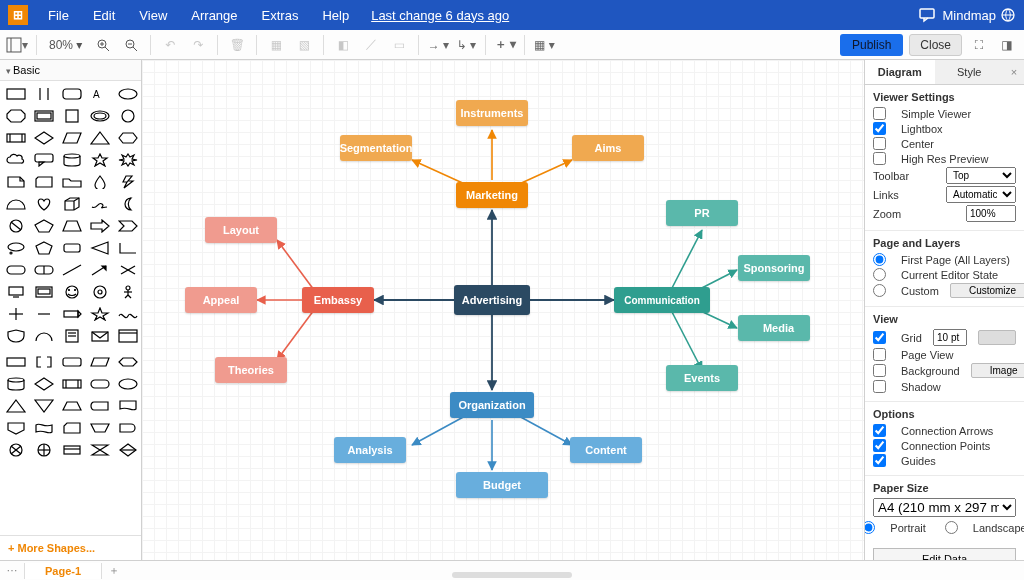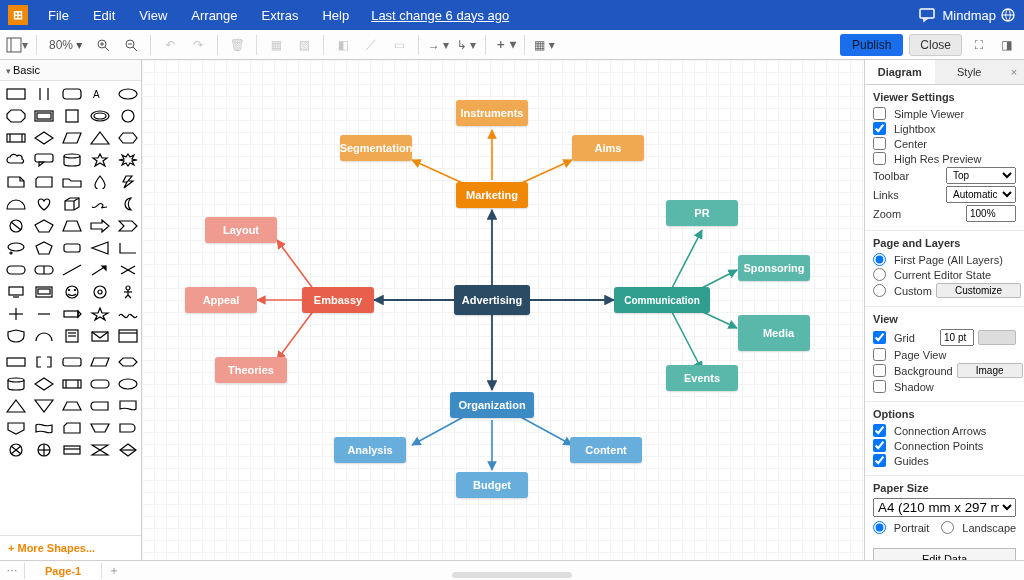--- a/index.html
+++ b/index.html
@@ -53,21 +53,21 @@
 svg.edges { position: absolute; inset: 0; width: 100%; height: 100%; pointer-events: none; }
 
 
 .right-panel { width: 160px; border-left: 1px solid #d0d0d0; font-size: 11px; color: #333; background: #fff; overflow-y: auto; }
 .right-panel .tabs { display: flex; border-bottom: 1px solid #d0d0d0; position: relative; }
 .right-panel .tab { flex: 1; text-align: center; padding: 6px 0; cursor: pointer; background: #f0f0f0; }
 .right-panel .tab.active { background: #fff; font-weight: 600; }
 .right-panel .tab-x { width: 20px; text-align: center; padding: 6px 0; cursor: pointer; background: #f0f0f0; color: #888; }
 .rp-section { padding: 6px 8px; border-bottom: 1px solid #eaeaea; }
 .rp-section h4 { font-size: 11px; font-weight: bold; margin-bottom: 4px; }
-.rp-row { display: flex; align-items: center; gap: 4px; margin: 2px 0; }
+.rp-row { display: flex; align-items: center; gap: 11px; margin: 2px 0; }
 .rp-row label { flex: 1; }
 .rp-row input[type=checkbox], .rp-row input[type=radio] { margin-right: 4px; }
 .rp-row select, .rp-row input[type=text] { font-size: 10px; padding: 1px 2px; }
 .mini-btn { font-size: 10px; padding: 1px 18px; border: 1px solid #bbb; background: #eee; border-radius: 2px; cursor: pointer; }
 .edit-data { width: calc(100% - 16px); margin: 6px 8px 10px; padding: 4px 0; border: 1px solid #bbb; background: #f5f5f5; cursor: pointer; font-size: 11px; }
 
 
 .page-tabs { height: 20px; border-top: 1px solid #d0d0d0; display: flex; align-items: center; font-size: 11px; background: #fdfdfd; position: relative; }
 .page-tabs .handle { width: 24px; text-align: center; color: #888; cursor: pointer; }
 .page-tabs .tab { padding: 2px 20px; border-right: 1px solid #ddd; border-left: 1px solid #ddd; color: #f08705; font-weight: bold; background: #fff; cursor: pointer; }
@@ -679,27 +679,27 @@
     <div class="node red-l" style="left:43px;  top:227px; width:72px;  height:26px;">Appeal</div>
     <div class="node red-l" style="left:73px;  top:297px; width:72px;  height:26px;">Theories</div>
 
     <div class="node orange" style="left:314px; top:122px; width:72px;  height:26px;">Marketing</div>
     <div class="node orange-l" style="left:198px; top:75px;  width:72px;  height:26px;">Segmentation</div>
     <div class="node orange-l" style="left:314px; top:40px;  width:72px;  height:26px;">Instruments</div>
     <div class="node orange-l" style="left:430px; top:75px;  width:72px;  height:26px;">Aims</div>
 
     <div class="node blue" style="left:308px; top:332px; width:84px;  height:26px;">Organization</div>
     <div class="node blue-l" style="left:192px; top:377px; width:72px;  height:26px;">Analysis</div>
-    <div class="node blue-l" style="left:314px; top:412px; width:72px;  height:26px;text-align:right;">Budget</div>
+    <div class="node blue-l" style="left:314px; top:412px; width:92px;  height:26px;text-align:right;">Budget</div>
     <div class="node blue-l" style="left:428px; top:377px; width:72px;  height:26px;">Content</div>
 
     <div class="node teal" style="left:472px; top:227px; width:96px;  height:26px; font-size:10px;">Communication</div>
     <div class="node teal-l" style="left:524px; top:140px; width:72px;  height:26px;">PR</div>
     <div class="node teal-l" style="left:596px; top:195px; width:72px;  height:26px;">Sponsoring</div>
-    <div class="node teal-l" style="left:596px; top:255px; width:72px;  height:36px;padding-left:13px;">Media</div>
+    <div class="node teal-l" style="left:596px; top:255px; width:72px;  height:26px;padding-left:13px;">Media</div>
     <div class="node teal-l" style="left:524px; top:305px; width:72px;  height:26px;">Events</div>
   </div>
 
   <div class="right-panel">
     <div class="tabs">
       <div class="tab active">Diagram</div>
       <div class="tab">Style</div>
       <div class="tab-x">×</div>
     </div>
 

